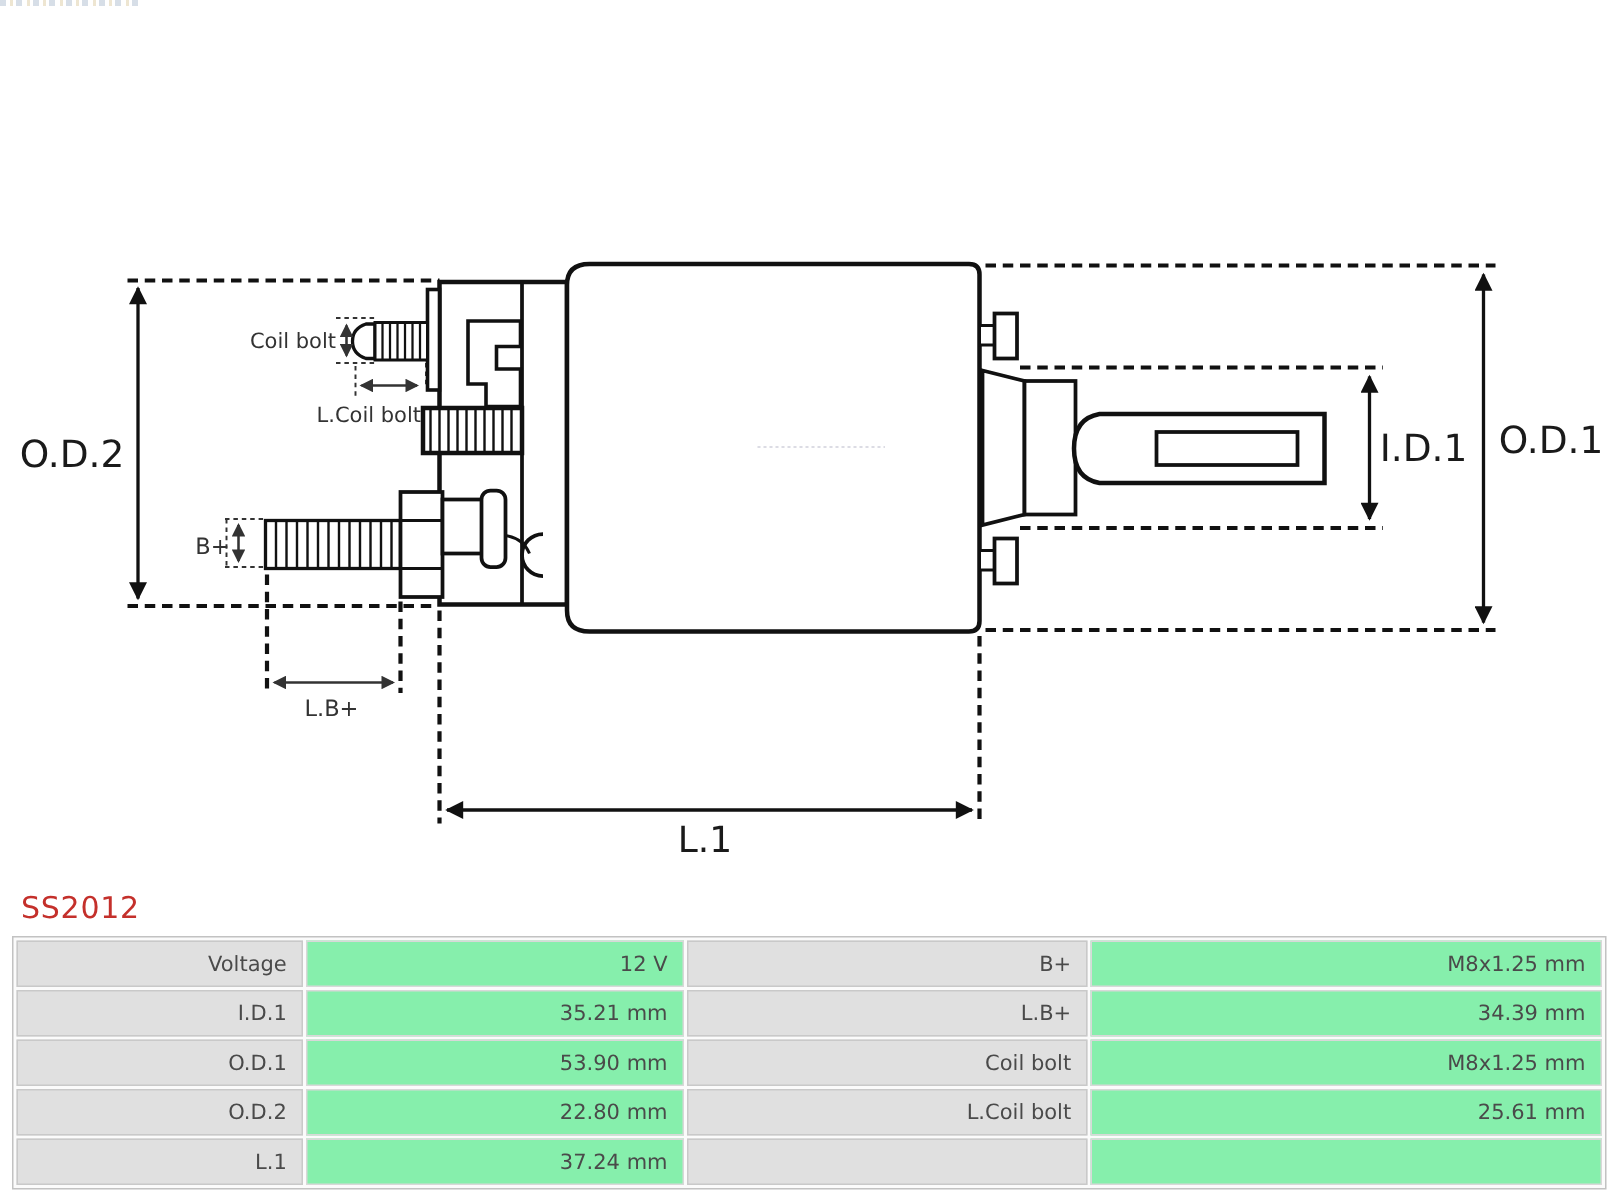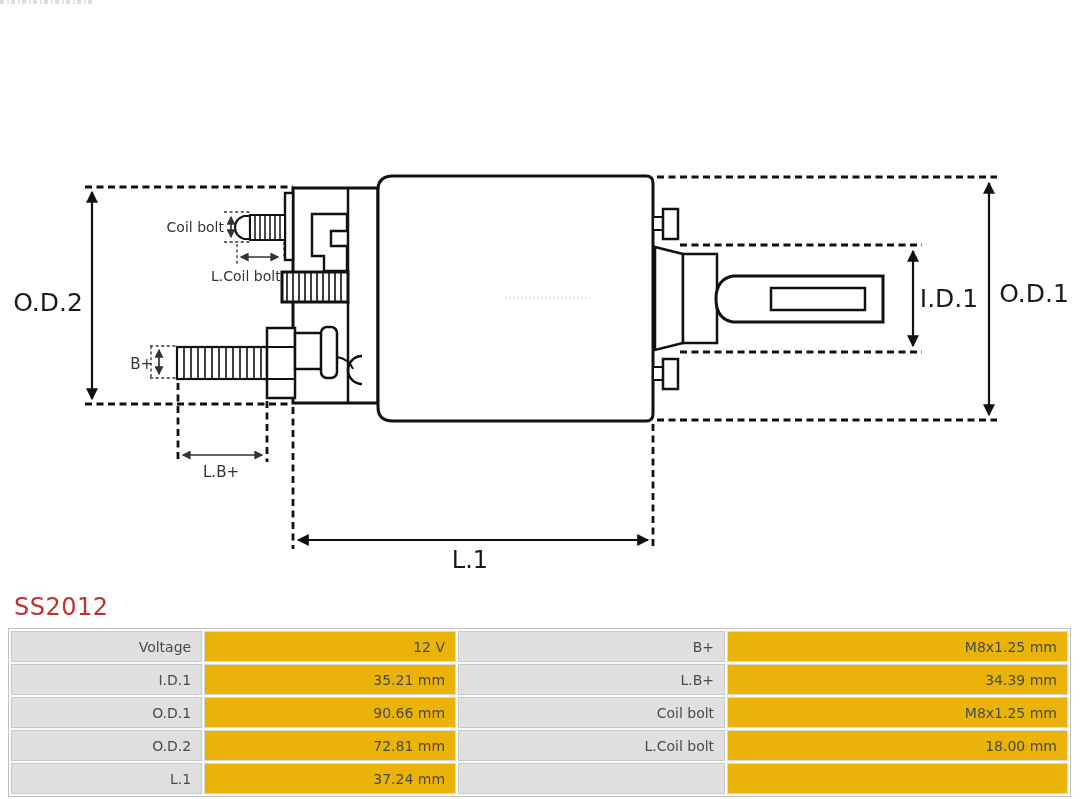--- a/index.html
+++ b/index.html
@@ -1,25 +1,25 @@
 <!DOCTYPE html>
 <html><head>
 <meta charset="utf-8">
 <style>
   html,body{margin:0;padding:0;background:#fff;}
   body{width:1080px;height:799px;position:relative;font-family:"DejaVu Sans",sans-serif;overflow:hidden;}
   .artifact-strip{position:absolute;top:0;left:0;width:92px;height:4px;
     background:repeating-linear-gradient(90deg,#c9d3df 0 4px,#ffffff 4px 7px,#e8ddc2 7px 9px,#ffffff 9px 11px);
     opacity:.75;}
   svg.diagram{display:block;}
-  .part-code{font-size:24px;font-weight:400;color:#c4302b;margin:10px 0 7px 14px;letter-spacing:.5px;}
+  .part-code{font-size:20px;font-weight:400;color:#c4302b;margin:10px 0 7px 14px;letter-spacing:.5px;}
   table.spec{border-collapse:separate;border-spacing:2px;margin:0 auto 0 8px;width:1063px;
     border:1px solid #c2c2c2;background:#fbfbfb;table-layout:fixed;}
   table.spec td{height:25px;font-size:14px;color:#4a4a4a;text-align:right;
-    padding:2px 10px 2px 2px;border:1px solid #d8d8d8;background:#eab308;overflow:hidden;white-space:nowrap;}
+    padding:2px 10px 2px 2px;border:1px solid #d8d8d8;background:#86efac;overflow:hidden;white-space:nowrap;}
   table.spec td.lbl{background:#e0e0e0;border-color:#c9c9c9;text-align:right;}
   text{font-family:"DejaVu Sans",sans-serif;fill:#1a1a1a;}
   .dimlbl-big{font-size:25px;}
   .dimlbl-mid{font-size:24px;}
   .dimlbl-sm{font-size:14px;fill:#333;}
   .dimlbl-sm2{font-size:15px;fill:#333;}
 </style>
 </head>
 <body>
 
@@ -145,29 +145,29 @@
       <td>M8x1.25 mm</td>
     </tr>
     <tr>
       <td class="lbl">I.D.1</td>
       <td>35.21 mm</td>
       <td class="lbl">L.B+</td>
       <td>34.39 mm</td>
     </tr>
     <tr>
       <td class="lbl">O.D.1</td>
-      <td>90.66 mm</td>
+      <td>53.90 mm</td>
       <td class="lbl">Coil bolt</td>
       <td>M8x1.25 mm</td>
     </tr>
     <tr>
       <td class="lbl">O.D.2</td>
-      <td>72.81 mm</td>
+      <td>22.80 mm</td>
       <td class="lbl">L.Coil bolt</td>
-      <td>18.00 mm</td>
+      <td>25.61 mm</td>
     </tr>
     <tr>
       <td class="lbl">L.1</td>
       <td>37.24 mm</td>
       <td class="lbl"></td>
       <td></td>
     </tr>
   </tbody>
 </table>
 

